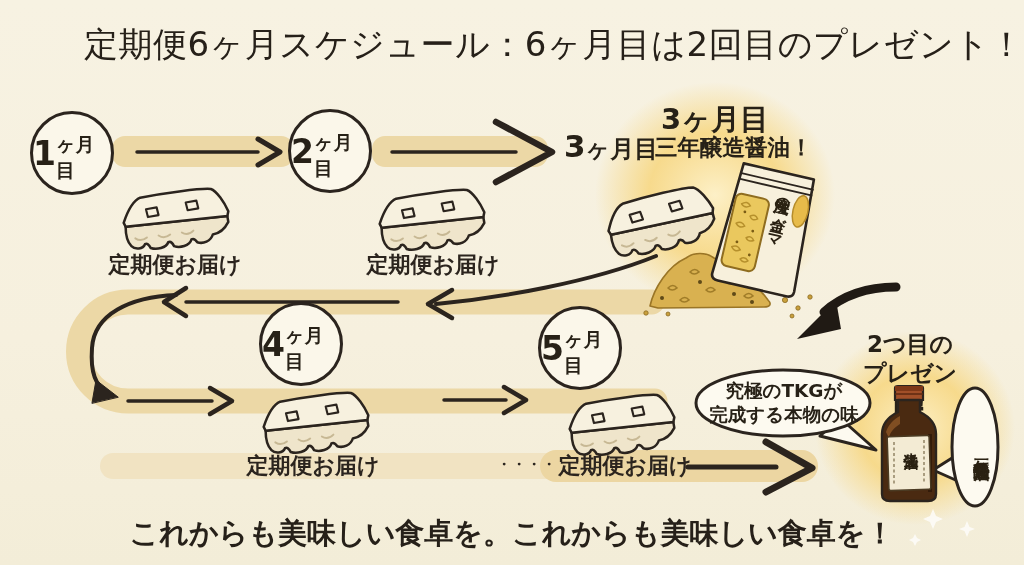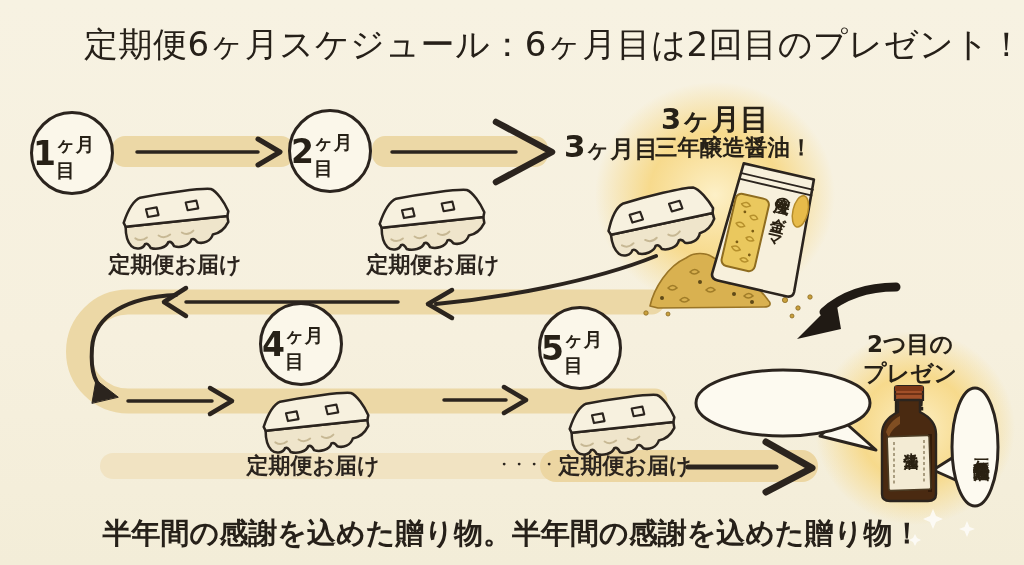--- a/index.html
+++ b/index.html
@@ -151,21 +151,21 @@
     </g>
 
     <g fill="#ffffff" opacity="0.75">
       <path d="M933,509 L936,516 L943,519 L936,522 L933,529 L930,522 L923,519 L930,516 Z"></path>
       <path d="M967,521 L969.5,527 L975,529 L969.5,531 L967,537 L964.5,531 L959,529 L964.5,527 Z"></path>
       <path d="M915,534 L917,538 L921,540 L917,542 L915,546 L913,542 L909,540 L913,538 Z"></path>
     </g>
   </svg>
 
   <div class="abs title layer3">定期便6ヶ月スケジュール：6ヶ月目は2回目のプレゼント！</div>
-  <div class="abs footer layer3">半年間の感謝を込めた贈り物。半年間の感謝を込めた贈り物！</div>
+  <div class="abs footer layer3">これからも美味しい食卓を。これからも美味しい食卓を！</div>
 
   <div class="abs circle-month layer3" style="left:30px;top:111px;">
     <span class="num">1</span>
       <span class="suf">ヶ月目</span>
   </div>
   <div class="abs circle-month layer3" style="left:288px;top:109px;">
     <span class="num">2</span>
       <span class="suf">ヶ月目</span>
   </div>
   <div class="abs circle-month layer3" style="left:259px;top:302px;">
@@ -228,20 +228,24 @@
       <ellipse cx="80" cy="44" rx="7.5" ry="16" fill="#e7bb4a" stroke="#b68c2a" stroke-width="1.5"></ellipse>
     </svg>
     <div class="abs v-text" style="left:50px;top:22px;font-size:15.5px;">魔法の金ゴマ</div>
   </div>
 
   <div class="abs gift2-title layer3" style="left:840px;top:330px;">
     <div>2つ目の</div>
     <div>プレゼント！</div>
   </div>
 
+  <div class="abs tkg-text layer3" style="left:696px;top:379px;">
+    <div>究極のTKGが</div>
+    <div>完成する本物の味</div>
+  </div>
 
   <div class="abs bottle-wrap layer3" style="left:878px;top:384px;">
     <svg width="62" height="120" viewBox="0 0 62 120">
       <path d="M17,4 Q17,2 20,2 L42,2 Q45,2 45,4 L45,16 L17,16 Z" fill="#a14f28" stroke="#2b241e" stroke-width="2.2"></path>
       <rect x="17" y="2" width="28" height="5" fill="#7e3818"></rect>
       <path d="M17,10 L45,10" stroke="#5e2810" stroke-width="1.5"></path>
       <path d="M20,16 L20,28 C10,33 4,40 4,50 L4,110 Q4,117 12,117 L50,117 Q58,117 58,110 L58,50 C58,40 52,33 42,28 L42,16 Z" fill="#4a2a11" stroke="#2b241e" stroke-width="2.4" stroke-linejoin="round"></path>
       <path d="M8,48 C10,41 16,35 22,32 L22,40 C16,44 12,48 11,54 Z" fill="#8a5526" opacity="0.85"></path>
       <path d="M52,50 L52,108" stroke="#241204" stroke-width="4" opacity="0.6"></path>
       <rect x="10" y="52" width="42" height="54" rx="2" fill="#f3ebd4" stroke="#4a3a22" stroke-width="1.6" transform="rotate(-2 31 79)"></rect>

